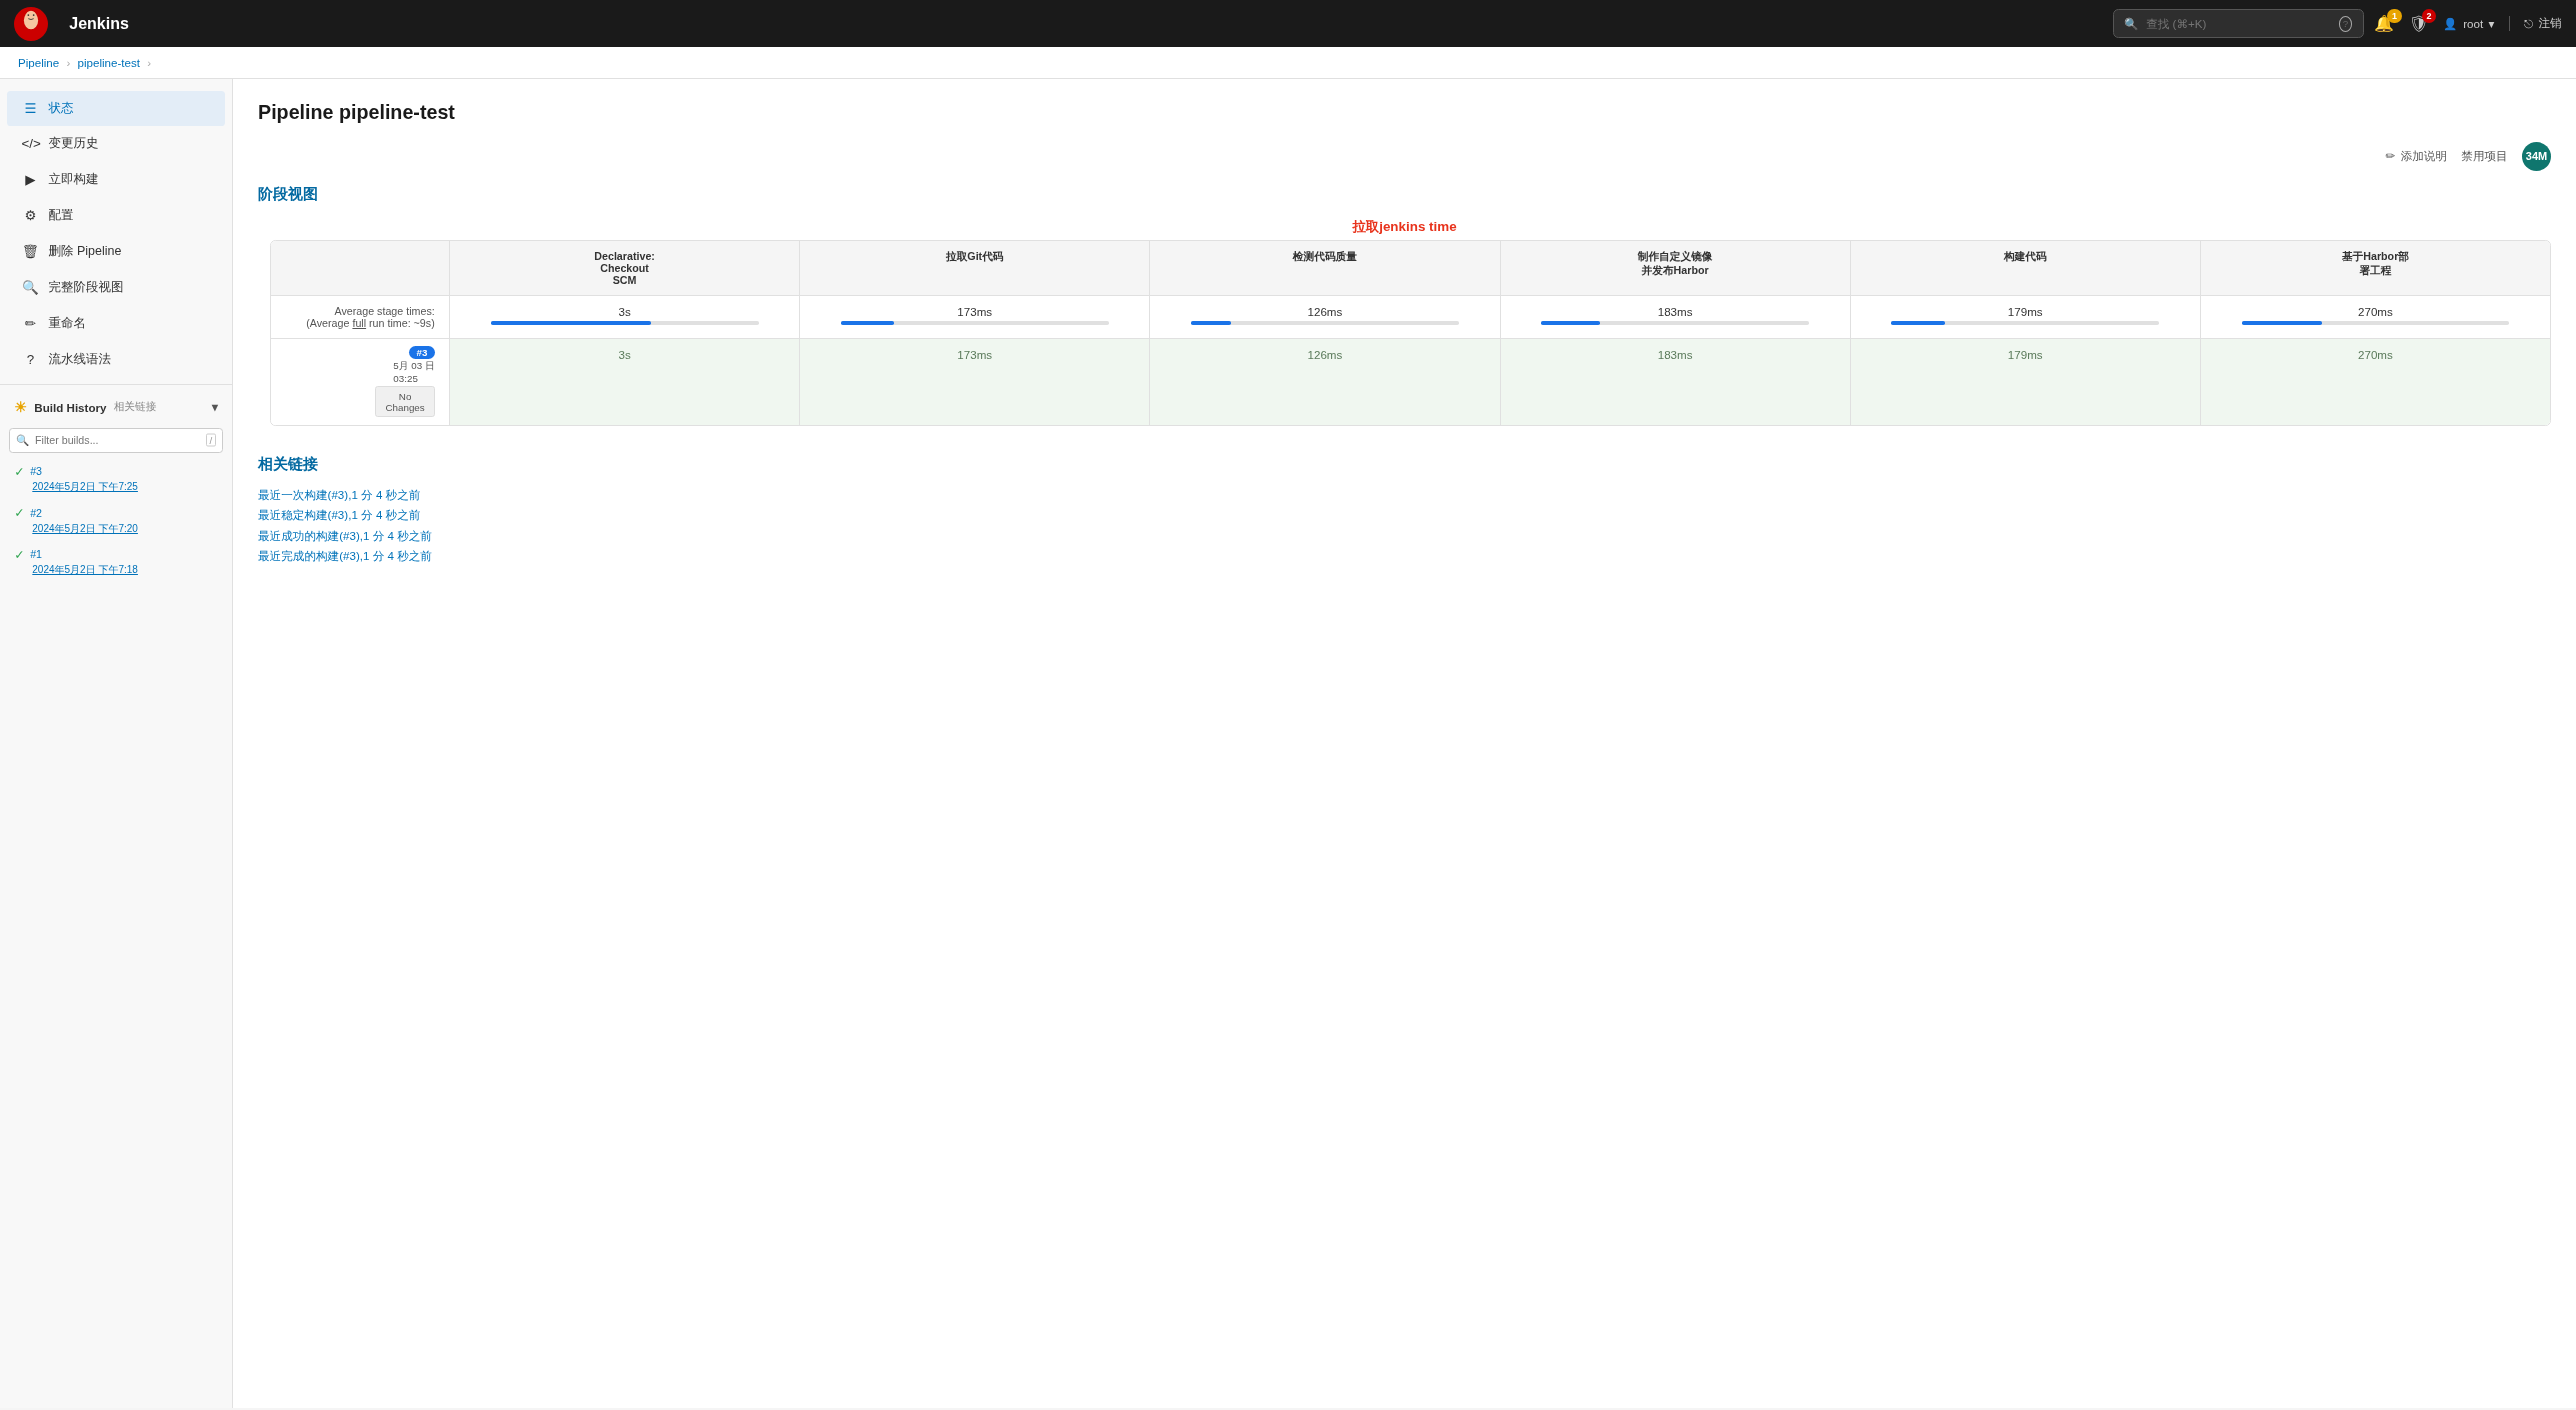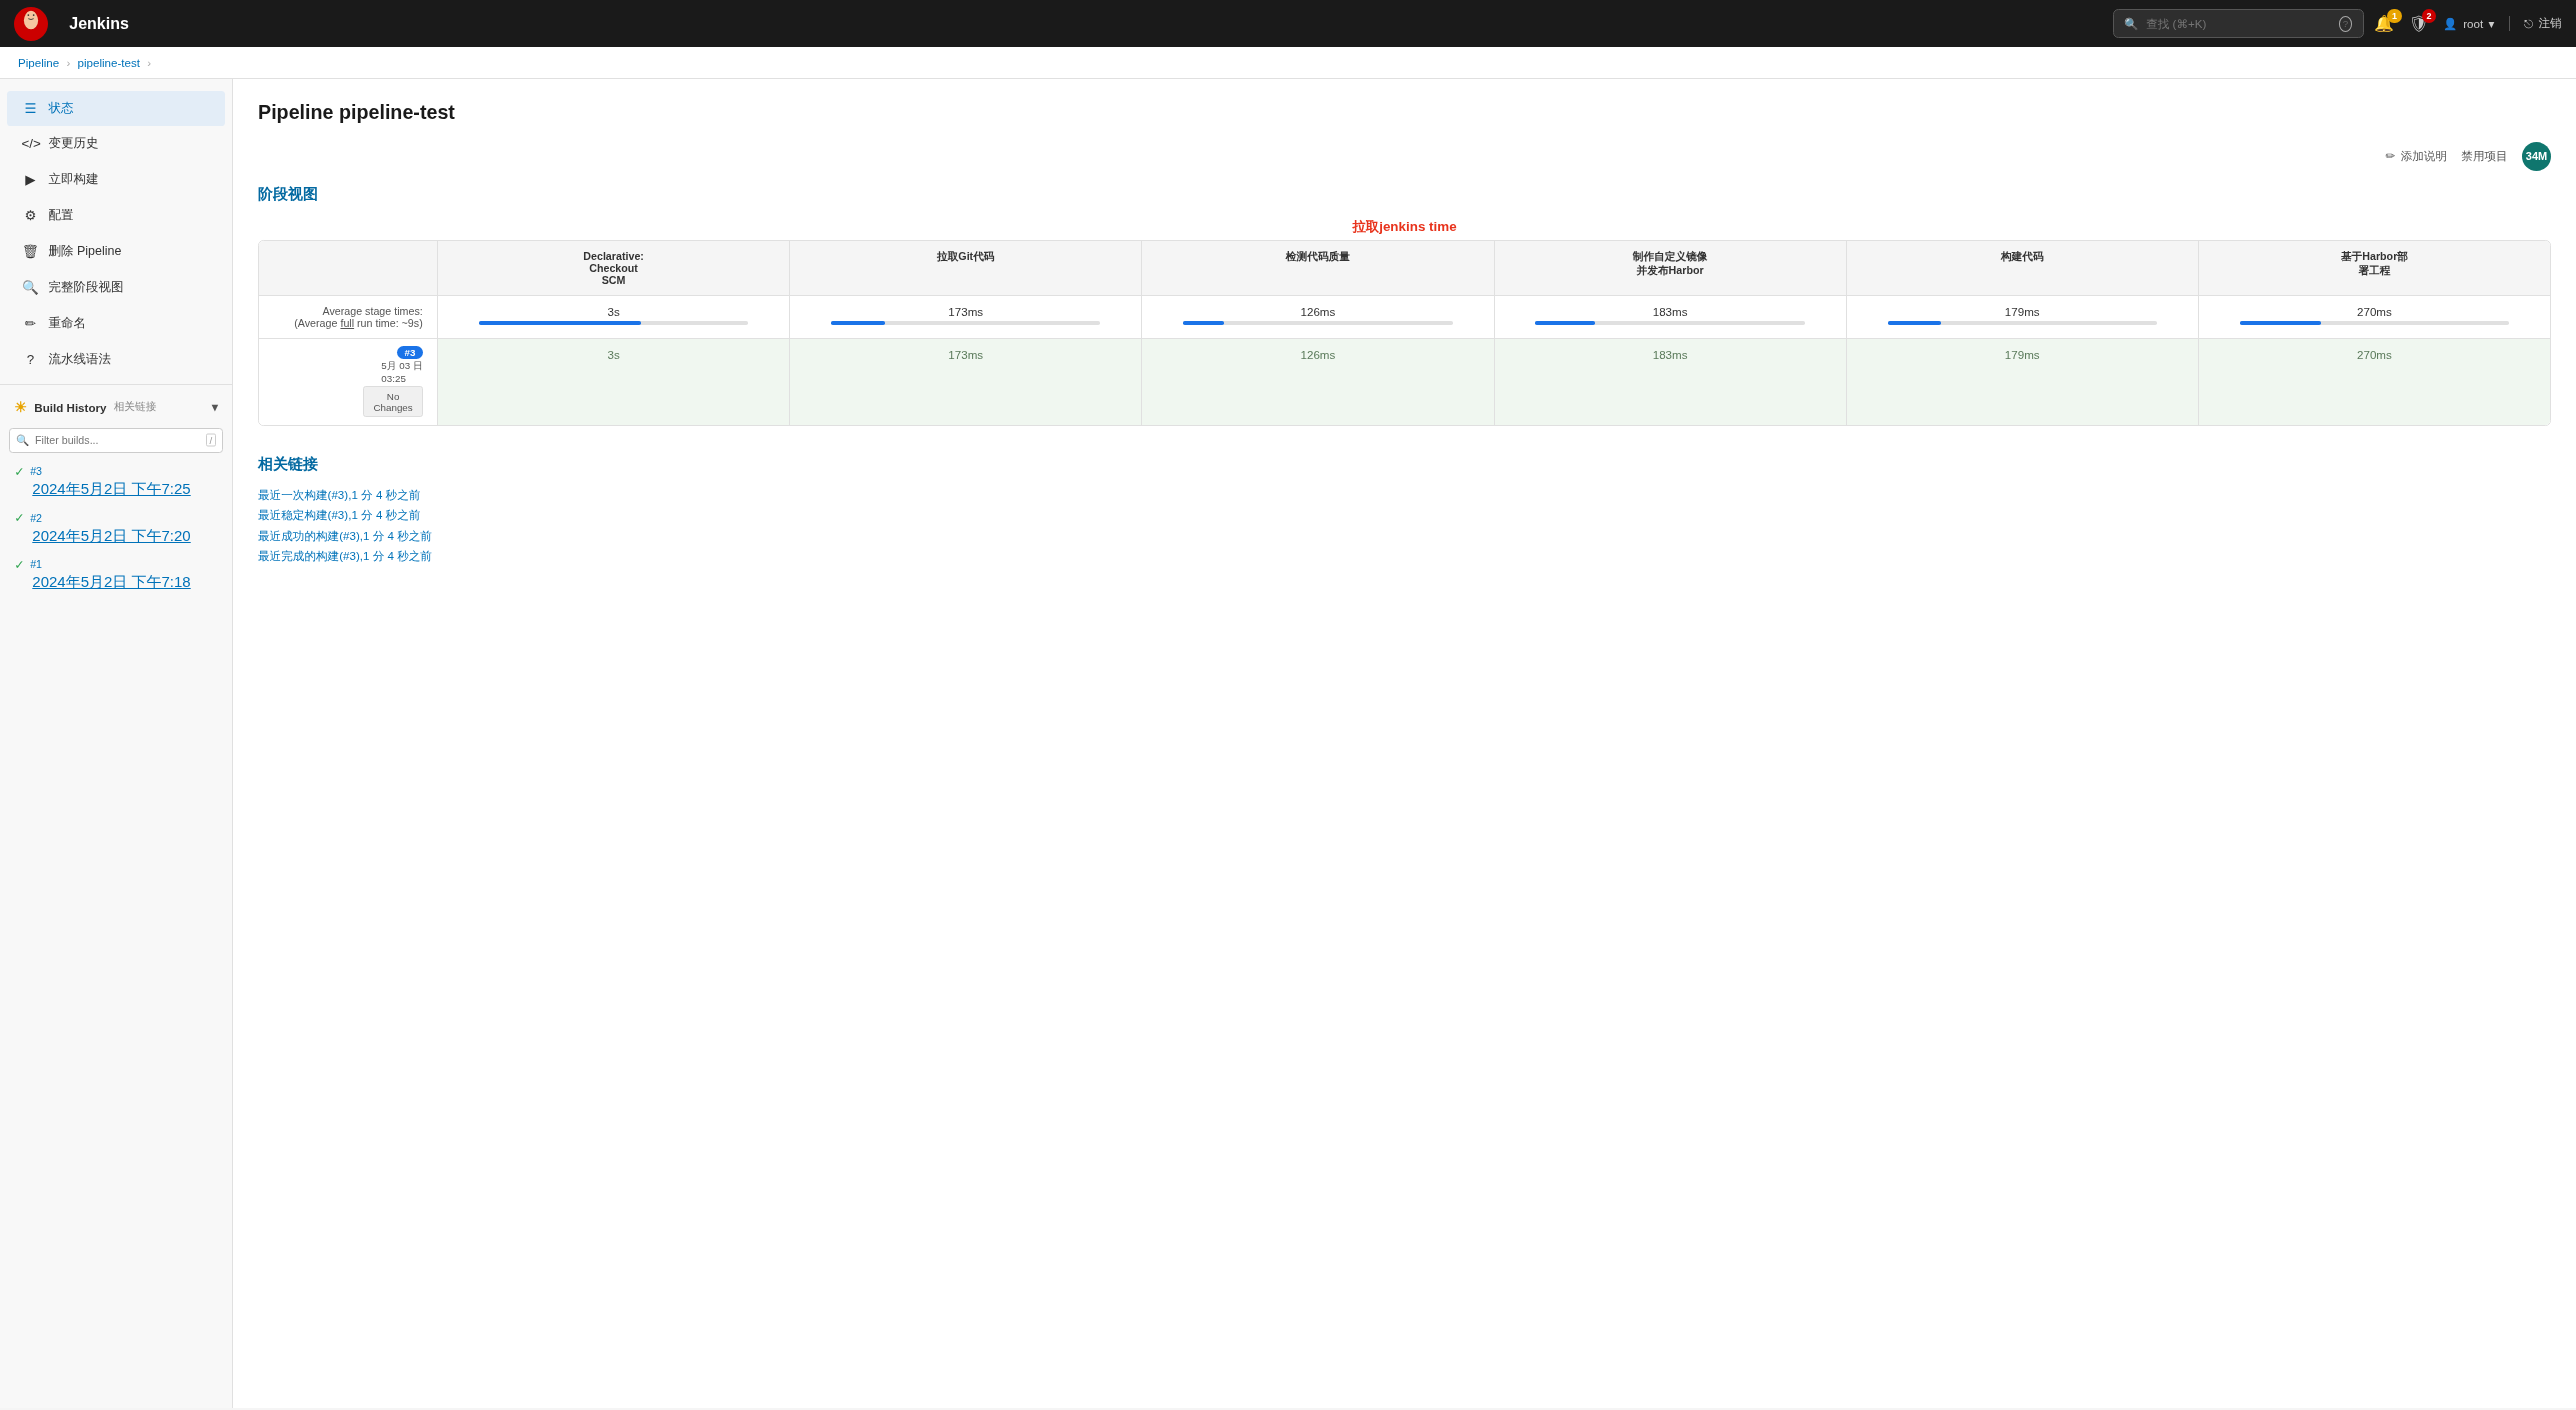--- a/index.html
+++ b/index.html
@@ -204,21 +204,21 @@
     .build-list-item .build-link {
       display: flex;
       align-items: center;
       gap: 5.4px;
       color: #0072b9;
       text-decoration: none;
       font-weight: 500;
     }
     .build-list-item .build-date {
       color: #0072b9;
-      font-size: 15px;
+      font-size: 10px;
       margin-top: 1.8px;
       padding-left: 18px;
       text-decoration: underline;
     }
     .check-icon { color: #2ea44f; font-size: 12.5px; }
 
     
     .content {
       flex: 1;
       padding: 21.5px 25px;
@@ -275,20 +275,21 @@
       font-weight: bold;
       margin-bottom: 14.3px;
       color: #0369a1;
     }
 
     .stage-view-container {
       border: 0.9px solid #e0e0e0;
       border-radius: 5.4px;
       overflow: hidden;
       margin-bottom: 29px;
+      margin-left: 12px;
     }
 
     .stage-header-row {
       display: flex;
       background: #f5f5f5;
       border-bottom: 0.9px solid #e0e0e0;
     }
     .stage-header-first {
       width: 179px;
       padding: 10.7px 14.3px;

